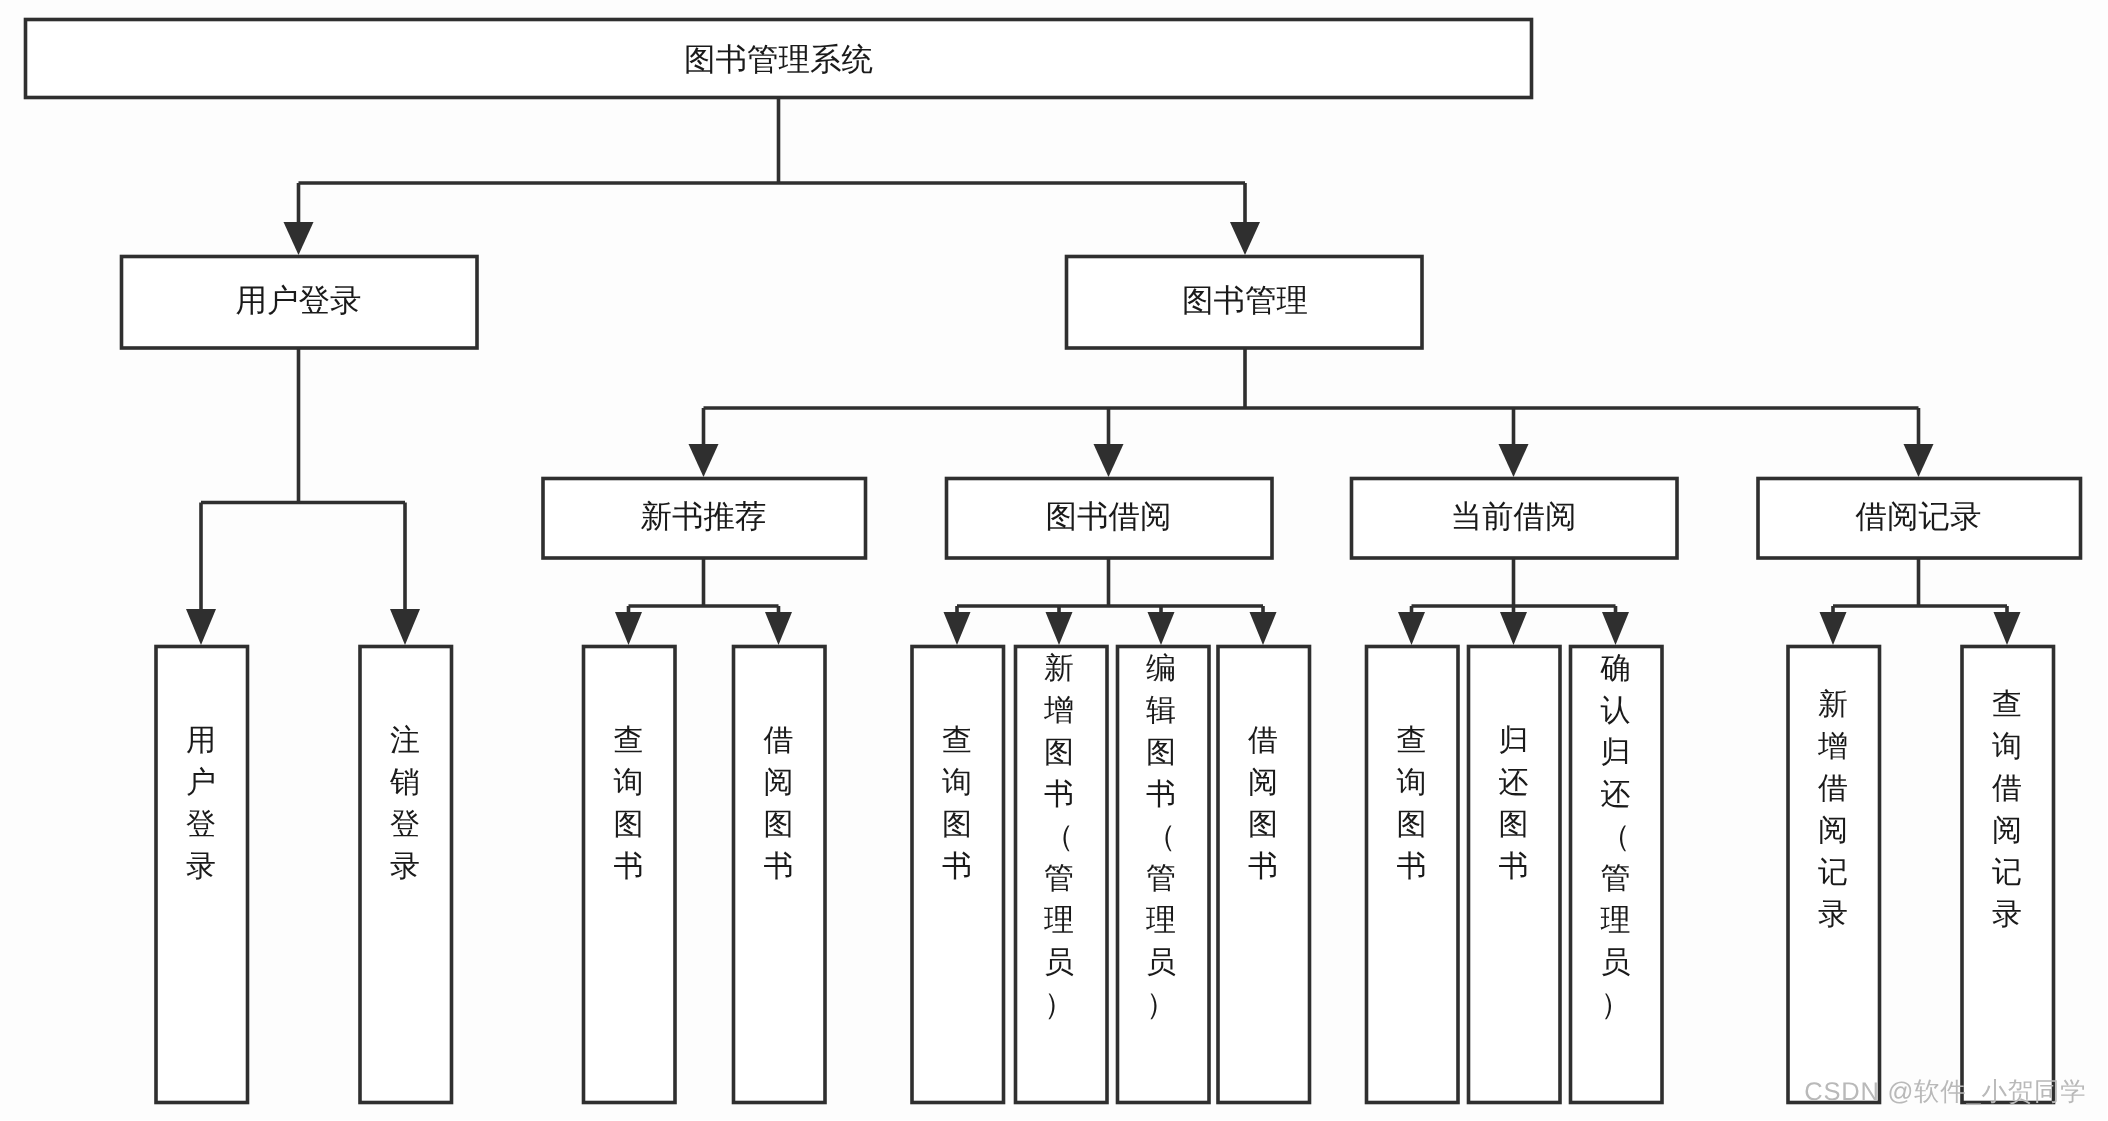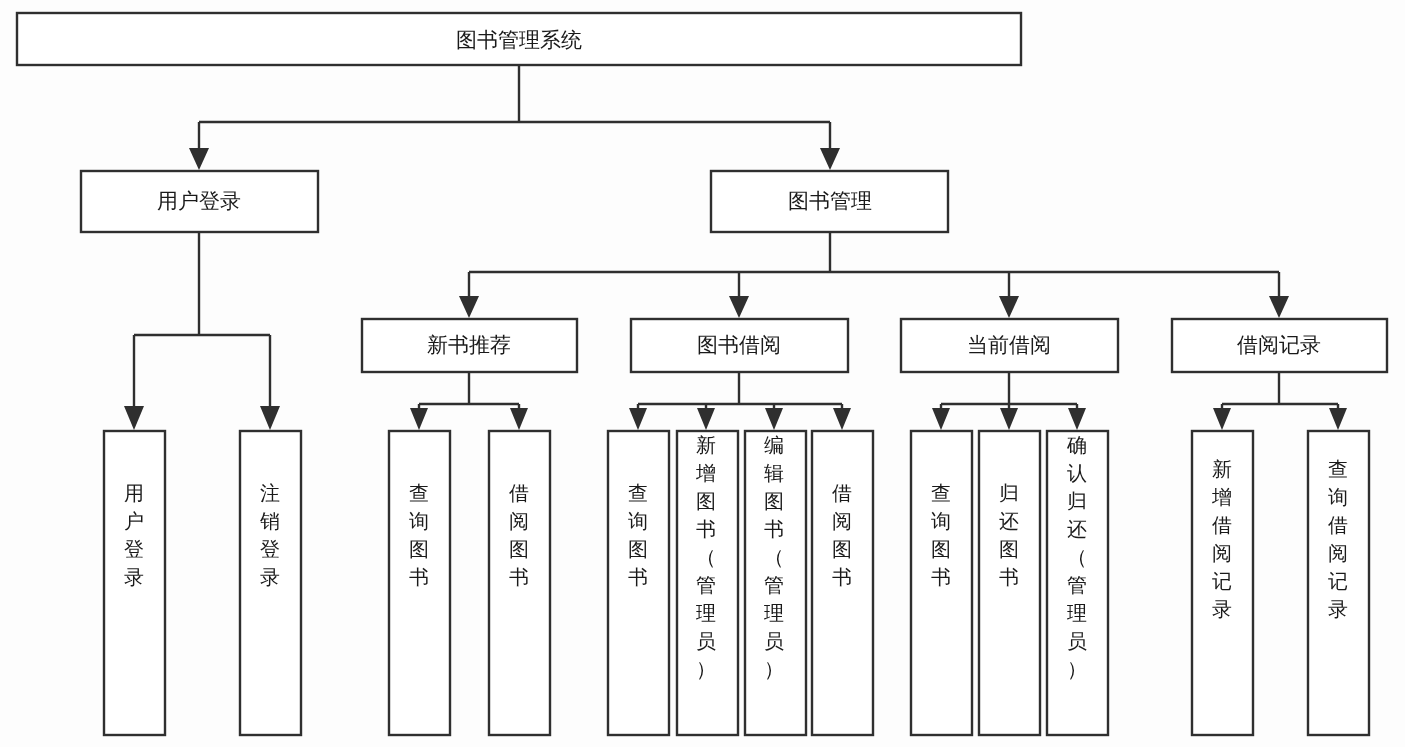--- a/index.html
+++ b/index.html
@@ -245,13 +245,14 @@
       <text class="node-label-v" x="1222" y="476"><tspan x="1222" y="476">新</tspan><tspan x="1222" y="504">增</tspan><tspan x="1222" y="532">借</tspan><tspan x="1222" y="560">阅</tspan><tspan x="1222" y="588">记</tspan><tspan x="1222" y="616">录</tspan></text>
     </g>
 
     <g>
       <rect class="node-box" x="1308" y="431" width="61" height="304"></rect>
       <text class="node-label-v" x="1338" y="476"><tspan x="1338" y="476">查</tspan><tspan x="1338" y="504">询</tspan><tspan x="1338" y="532">借</tspan><tspan x="1338" y="560">阅</tspan><tspan x="1338" y="588">记</tspan><tspan x="1338" y="616">录</tspan></text>
     </g>
 
   </svg>
 
+  <div class="watermark-text">CSDN @软件_小贺同学</div>
 </div>
 
 </body></html>

